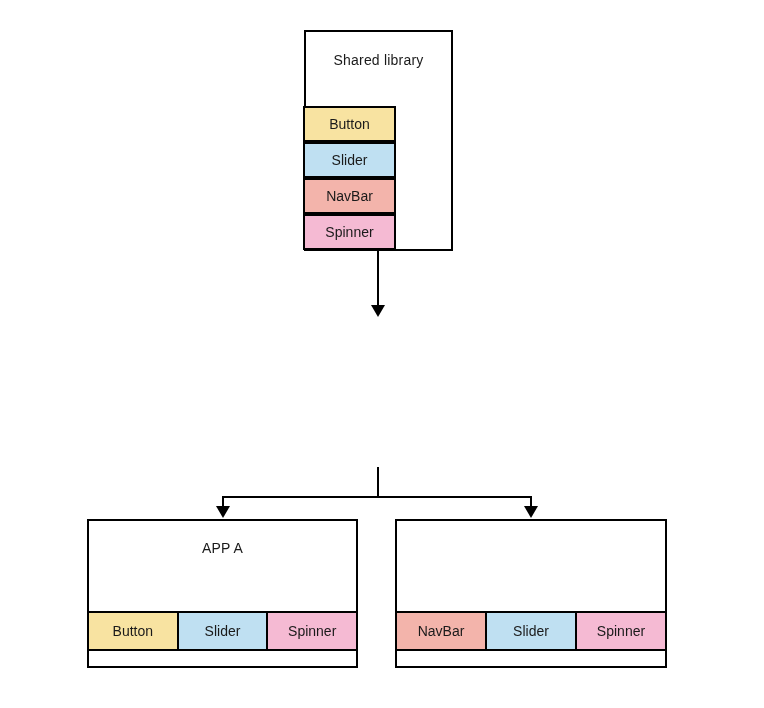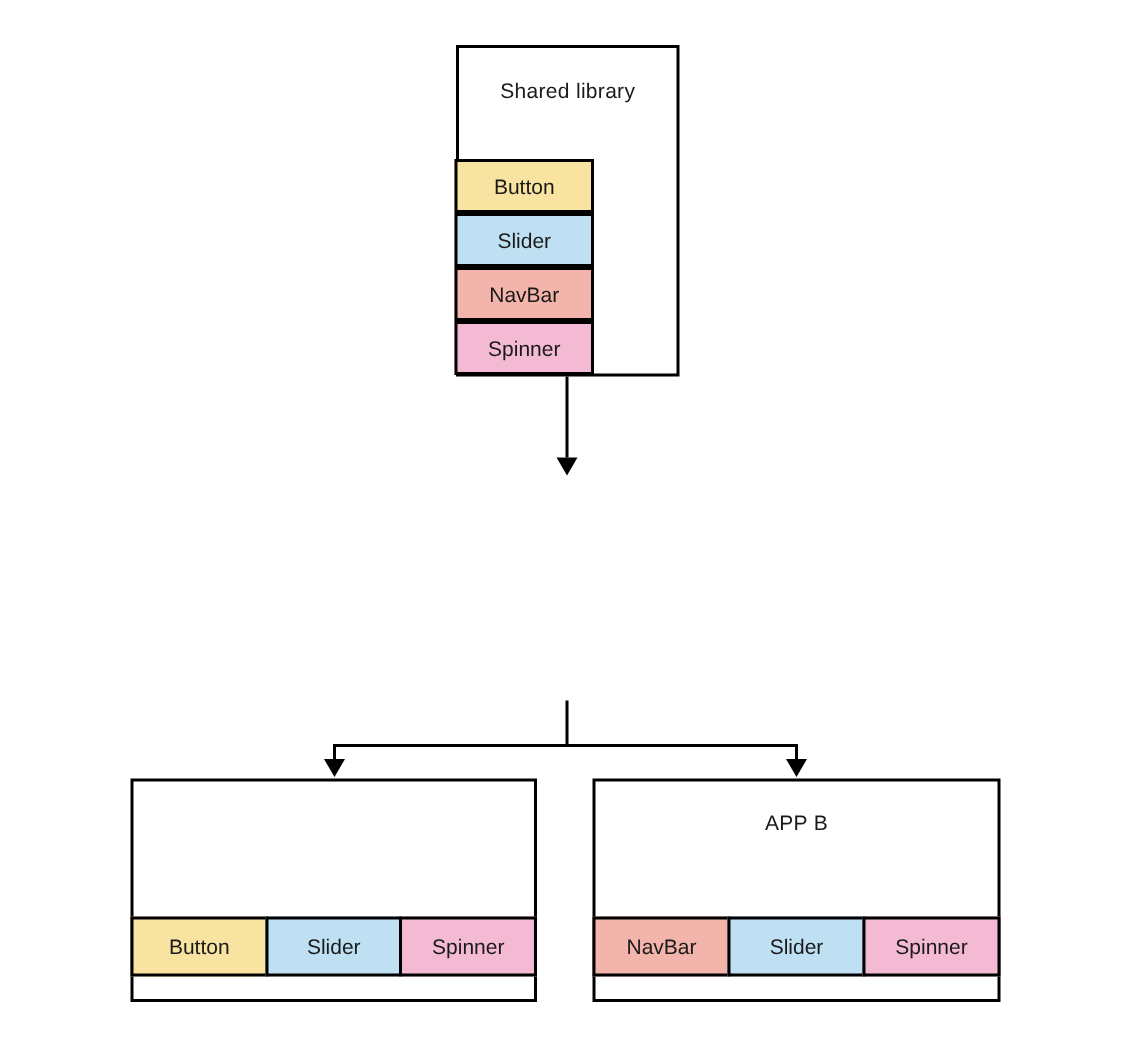--- a/index.html
+++ b/index.html
@@ -189,35 +189,35 @@
 
 
   <div class="vline" id="stem-bit-fork"></div>
   <div class="hline" id="fork-bar"></div>
   <div class="vline" id="fork-left-leg"></div>
   <div class="vline" id="fork-right-leg"></div>
   <div class="arrowhead" id="arrow-app-a"></div>
   <div class="arrowhead" id="arrow-app-b"></div>
 
   <div class="box" id="app-a">
+    <div class="box-title app-title">APP A</div>
     <div class="app-row">
       <div class="app-chip" style="background: rgb(248, 227, 161);">
         <span>Button</span>
       </div>
       <div class="app-chip" style="background: rgb(191, 224, 242);">
         <span>Slider</span>
       </div>
       <div class="app-chip" style="background: rgb(245, 186, 211);">
         <span>Spinner</span>
       </div>
     </div>
   </div>
 
   <div class="box" id="app-b">
-    <div class="box-title app-title">APP B</div>
     <div class="app-row">
       <div class="app-chip" style="background: rgb(243, 180, 171);">
         <span>NavBar</span>
       </div>
       <div class="app-chip" style="background: rgb(191, 224, 242);">
         <span>Slider</span>
       </div>
       <div class="app-chip" style="background: rgb(245, 186, 211);">
         <span>Spinner</span>
       </div>

